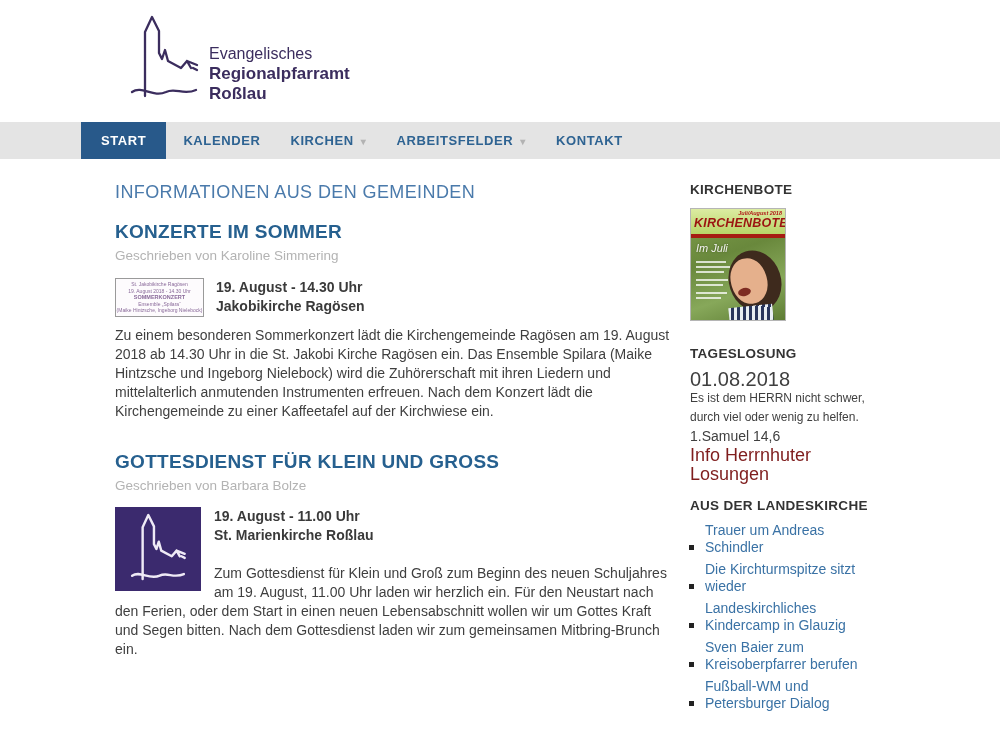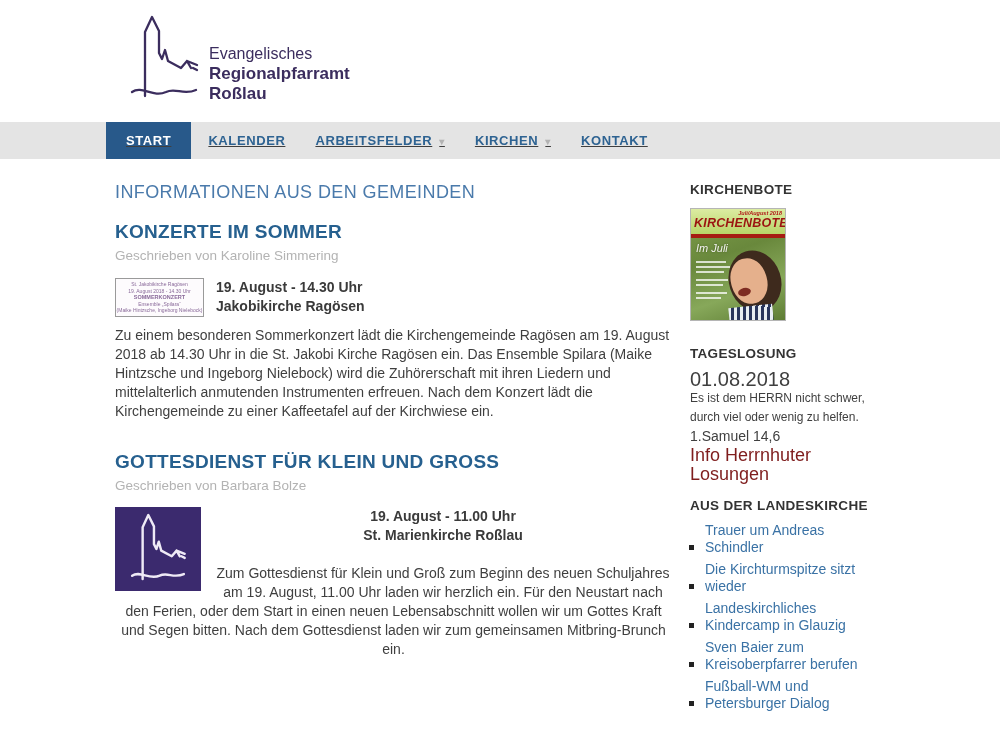--- a/index.html
+++ b/index.html
@@ -17,21 +17,21 @@
   .header { height: 122px; position: relative; background: #fff; }
   .brand { position: absolute; left: 125px; top: 12px; display: flex; align-items: flex-start; cursor: pointer; }
   .brand-logo { width: 78px; height: 94px; }
   .brand-text { margin-left: 6px; margin-top: 32px; color: #3b2d5e; line-height: 20px; }
   .brand-line1 { font-size: 16px; font-weight: 400; }
   .brand-line2, .brand-line3 { font-size: 17px; font-weight: 700; }
 
   
   .navbar {
     height: 37px; background: #e4e4e4;
-    display: flex; align-items: stretch; padding-left: 106px; text-decoration: underline;
+    display: flex; align-items: stretch; padding-left: 81px;
   }
   .nav-item {
     display: flex; align-items: center;
     padding: 0 15px;
     font-size: 13px; font-weight: 700; letter-spacing: 0.6px;
     color: #2e6392;
   }
   .nav-item.active {
     background: #28598a; color: #ffffff; padding: 0 20px; margin-right: 2px;
   }
@@ -63,21 +63,21 @@
     display: flex; flex-direction: column; justify-content: center; align-items: center;
     overflow: hidden; flex-shrink: 0;
     color: #8a6a9a; text-align: center;
   }
   .flyer-thumb .fl { font-size: 5px; line-height: 6.5px; white-space: nowrap; }
   .flyer-thumb .fl.b { font-weight: 700; font-size: 5.5px; }
   .event-text { margin-left: 12px; font-size: 14px; font-weight: 700; color: #3a3a3a; line-height: 19px; }
 
   .article-body-text { margin-top: 9px; font-size: 14px; line-height: 19px; color: #3f3f3f; }
 
-  .art2-wrap { margin-top: 14px; text-align: center; }
+  .art2-wrap { margin-top: 14px; }
   .church-thumb {
     float: left; width: 86px; height: 84px;
     background: #3b2a6e; margin: 0 13px 4px 0;
     display: flex; align-items: center; justify-content: center;
   }
   .church-thumb svg { width: 74px; height: 76px; }
   .event-text2 { font-size: 14px; font-weight: 700; color: #3a3a3a; line-height: 19px; }
   .art2-body { margin-top: 19px; font-size: 14px; line-height: 19px; color: #3f3f3f; }
   .clearfix::after { content: ""; display: block; clear: both; }
 
@@ -170,25 +170,25 @@
 </div>
 
 <div class="navbar">
   <a class="nav-item active">
     <span>START</span>
   </a>
   <a class="nav-item">
     <span>KALENDER</span>
   </a>
   <a class="nav-item">
+    <span>KIRCHEN</span>
+    <span class="chev"></span>
+  </a>
+  <a class="nav-item">
     <span>ARBEITSFELDER</span>
-    <span class="chev"></span>
-  </a>
-  <a class="nav-item">
-    <span>KIRCHEN</span>
     <span class="chev"></span>
   </a>
   <a class="nav-item">
     <span>KONTAKT</span>
   </a>
 </div>
 
 <div class="content">
 
   <div class="main">

